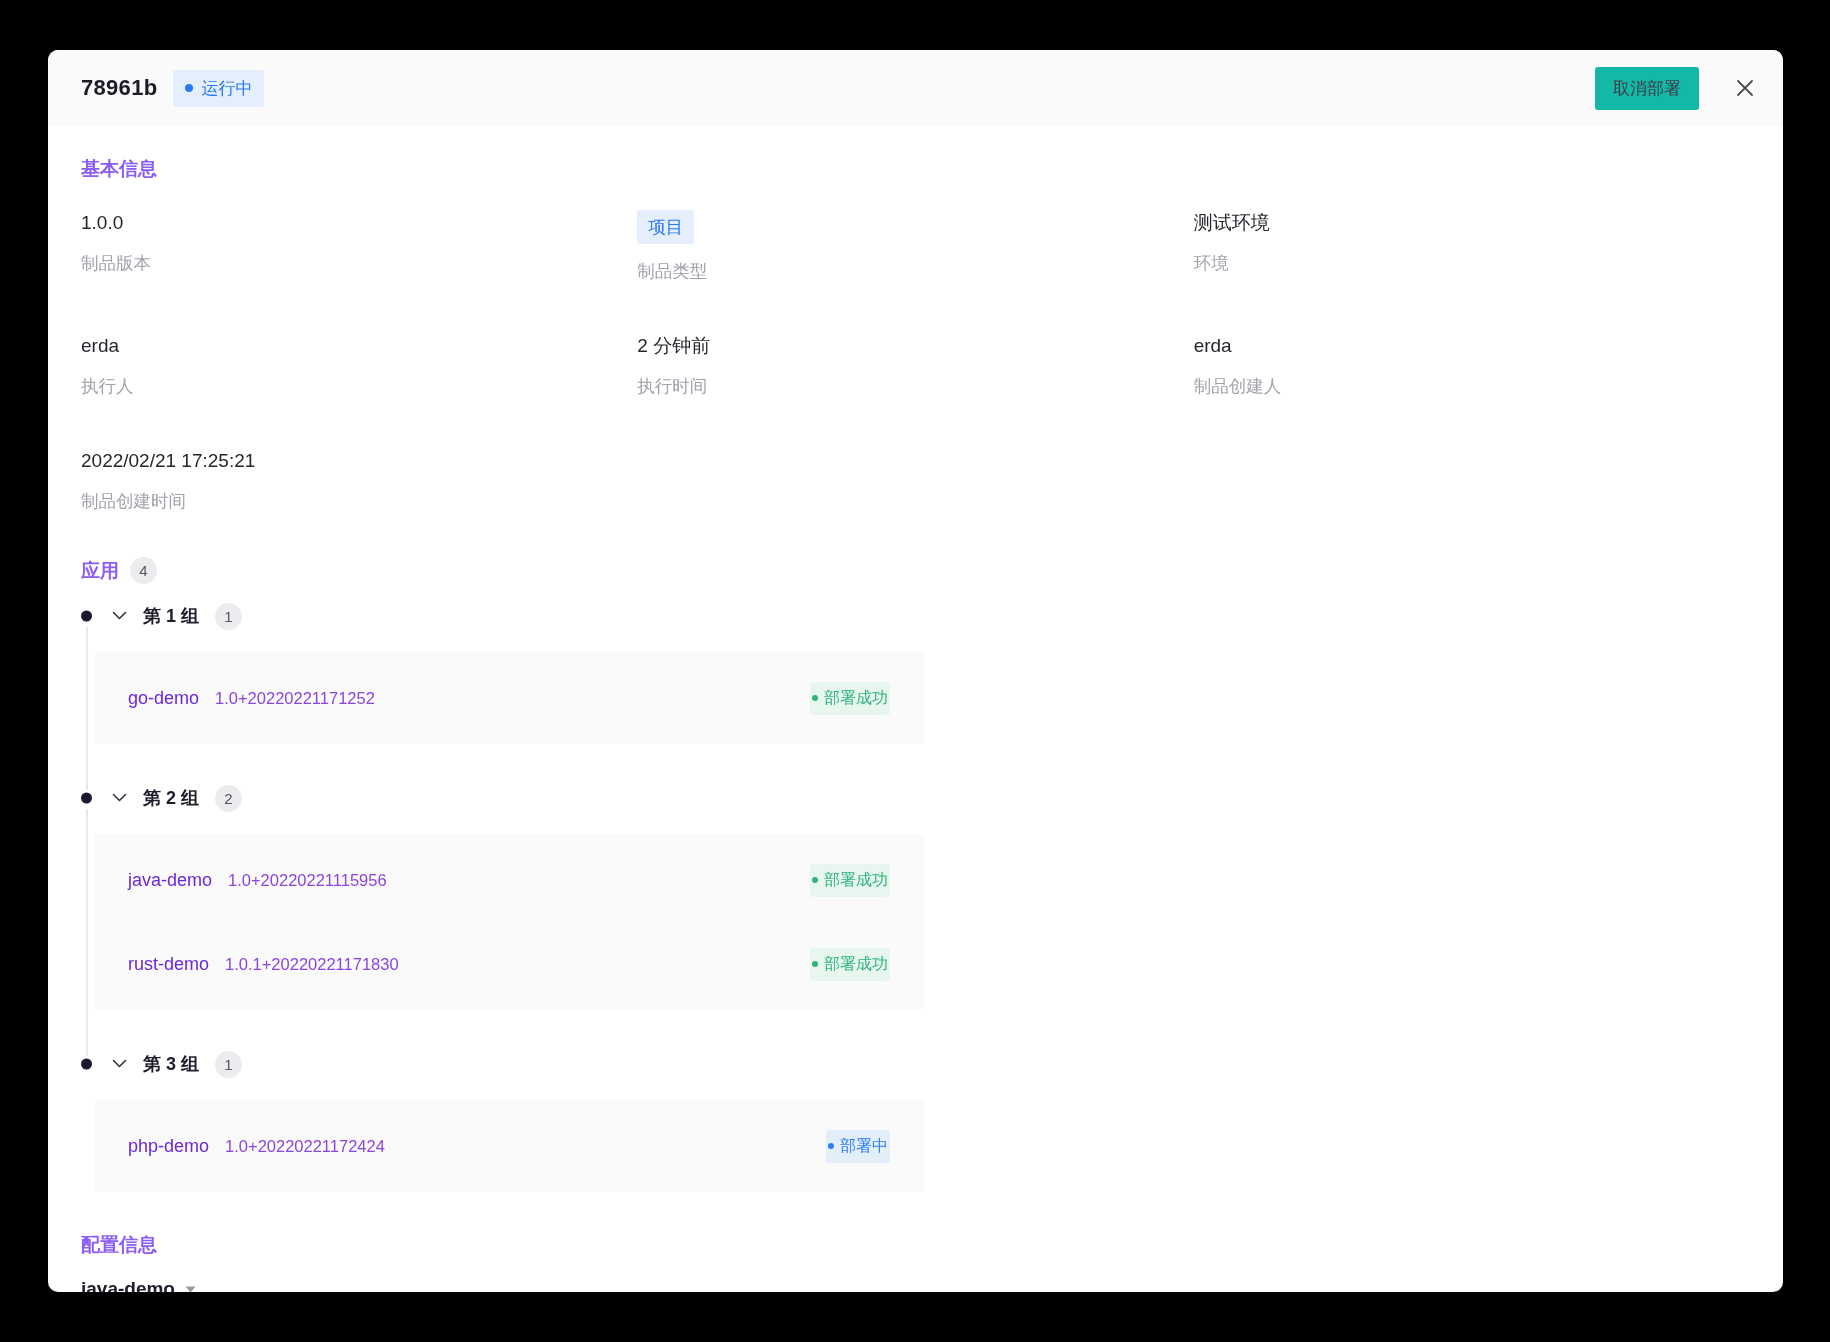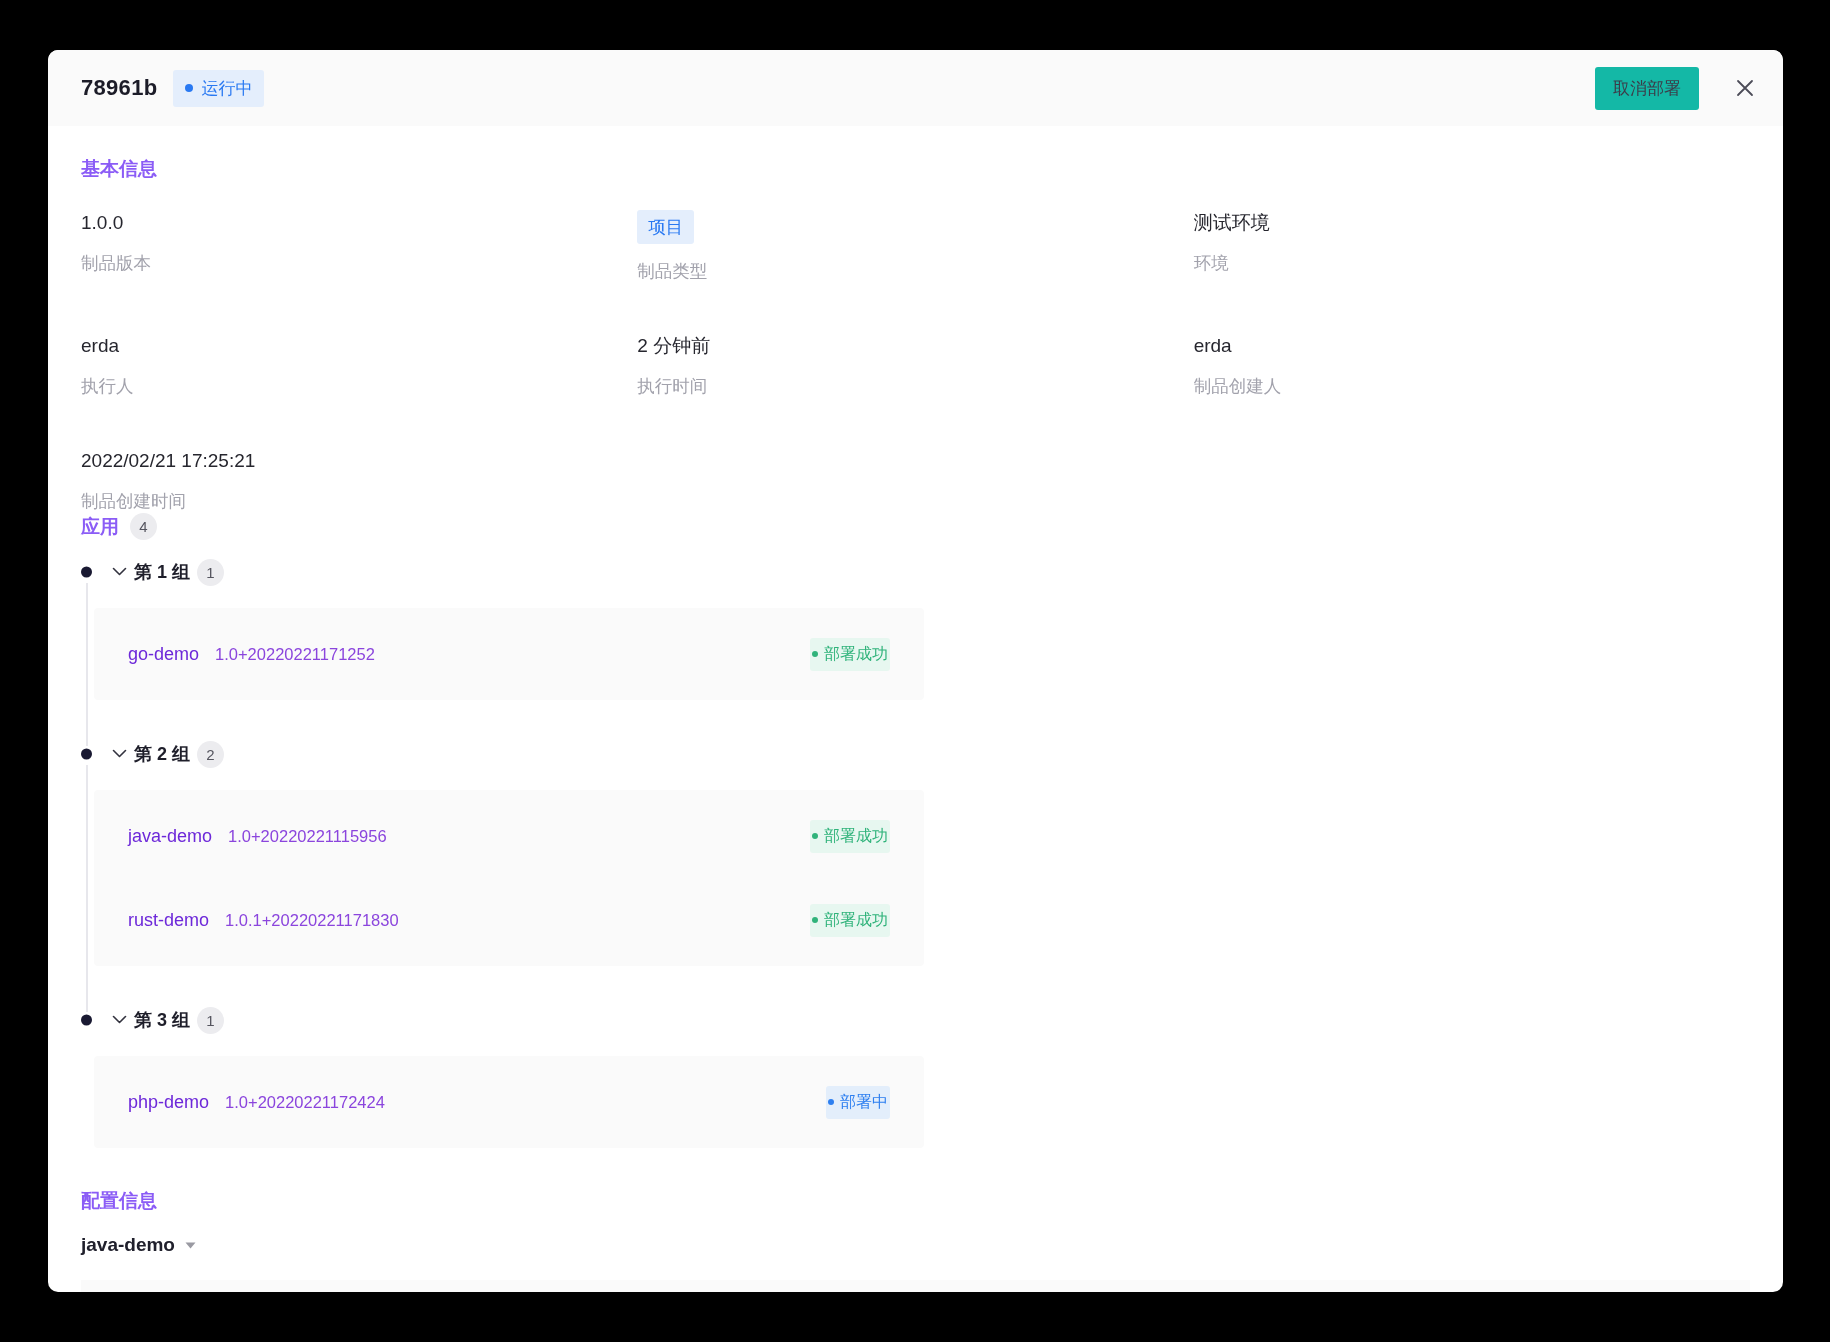--- a/index.html
+++ b/index.html
@@ -29,30 +29,30 @@
   
   .basic { margin-top:30px; }
   .info-grid { display:grid; grid-template-columns:repeat(3,1fr); row-gap:50px;
     margin-top:28px; }
   .info-value { font-size:19px; color:#26262e; min-height:26px; display:flex; align-items:center; }
   .info-label { font-size:17.5px; color:#a2a2ac; margin-top:15px; }
   .type-badge { background:#e4eefc; color:#2979f2; font-size:17.5px; padding:5px 11px;
     border-radius:3px; display:inline-block; }
 
   
-  .apps { }
+  .apps { margin-top:44px; }
   .apps-heading-row { display:flex; align-items:center; gap:11px; }
   .count-pill { min-width:27px; height:27px; padding:0 9px; border-radius:14px;
     background:#ececef; color:#55555f; font-size:15px; display:inline-flex;
     align-items:center; justify-content:center; }
   .groups { margin-top:18px; }
   .app-group { position:relative; margin-bottom:40px; }
   .app-group:not(:last-child)::before { content:""; position:absolute; left:4.5px;
     top:25px; bottom:-46px; width:2px; background:#e7e7ec; }
-  .group-header { display:flex; align-items:center; gap:7px; padding-left:31px;
+  .group-header { display:flex; align-items:center; gap:16px; padding-left:31px;
     position:relative; height:28px; }
   .bullet { position:absolute; left:0; top:50%; transform:translateY(-50%);
     width:11px; height:11px; border-radius:50%; background:#191932; }
   .chevron { width:15px; height:10px; color:#33333f; cursor:pointer; flex:none; display:flex; }
   .group-title { font-size:18px; font-weight:700; color:#1e1e2a; }
   .app-card { margin:22px 0 0 13px; width:830px; background:#fafafa; border-radius:4px;
     padding:4px 34px; }
   .app-row { display:flex; align-items:center; height:84px; }
   .app-name { font-size:18px; font-weight:500; color:#6d28d9; }
   .app-version { font-size:16.5px; color:#8b45dd; margin-left:16px; }

